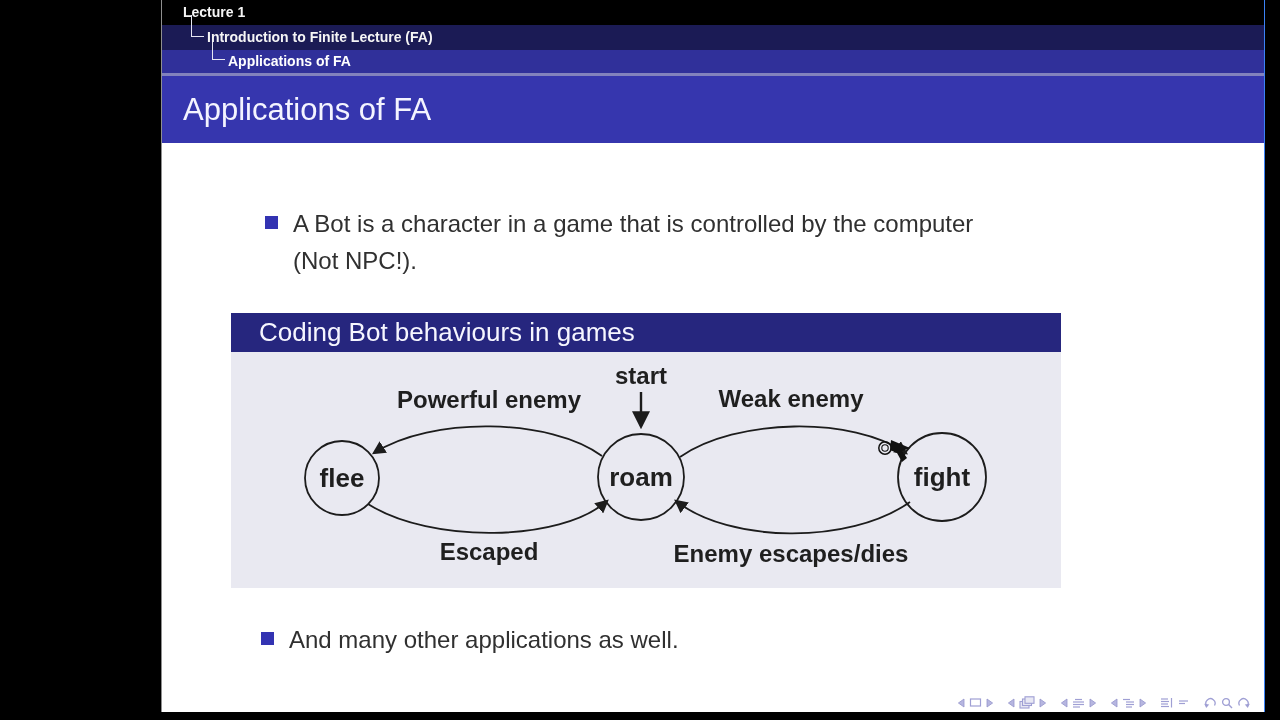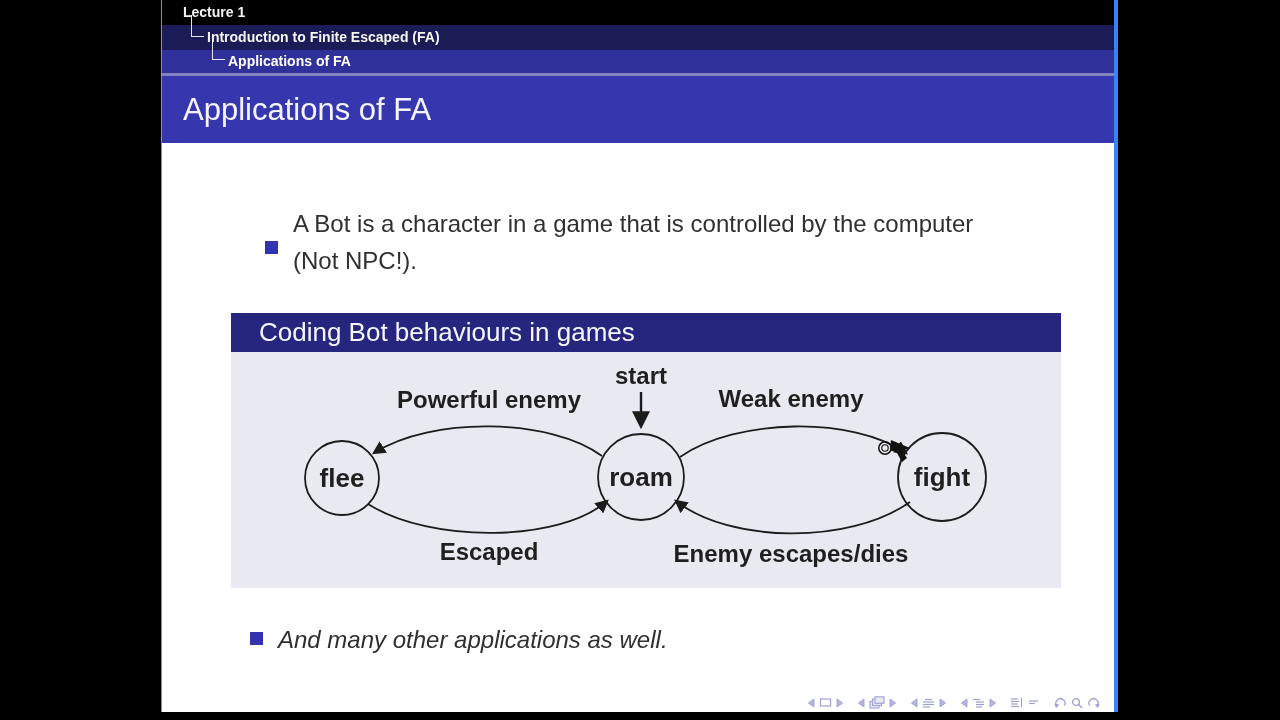--- a/index.html
+++ b/index.html
@@ -1,21 +1,21 @@
 <!DOCTYPE html>
 <html><head>
 <meta charset="utf-8">
 <style>
   * { margin:0; padding:0; box-sizing:border-box; }
   html,body { width:1280px; height:720px; background:#000; overflow:hidden;
               font-family:"Liberation Sans", sans-serif; }
   .stage { position:relative; width:1280px; height:720px; background:#000; }
 
-  .slide { position:absolute; left:161px; top:0; width:957px; height:712px;
-           background:#fff; border-left:1px solid #8f8f8f; border-right:4px solid #3b82f6;
+  .slide { position:absolute; left:161px; top:0; width:1104px; height:712px;
+           background:#fff; border-left:1px solid #8f8f8f; border-right:1px solid #3b82f6;
            overflow:hidden; }
 
   
   .hrow { position:absolute; left:0; width:100%; }
   .hrow1 { top:0; height:25px; background:#000; }
   .hrow2 { top:25px; height:25px; background:#1b1b55; }
   .hrow3 { top:50px; height:23px; background:#30309a; }
   .hsep  { position:absolute; top:73px; left:0; width:100%; height:3px; background:#8282bd; }
   .hrow .htxt { position:absolute; top:0; color:#f5f5f5; font-weight:bold; font-size:14px; white-space:nowrap; }
   .hrow1 .htxt { left:21px; line-height:25px; }
@@ -27,22 +27,22 @@
 
   
   .titlebar { position:absolute; top:76px; left:0; width:100%; height:67px; background:#3636ae; }
   .titlebar .ttl { position:absolute; left:21px; top:0; line-height:67px;
                    font-size:31px; color:#f4f4ff; white-space:nowrap; }
 
   
   .bullet-row { position:absolute; display:flex; align-items:flex-start; }
   .bullet-row .sq { width:13px; height:13px; background:#3333b2; margin-top:11px; flex:none; }
   .bullet-row .btxt { margin-left:15px; font-size:24px; line-height:37px; color:#303030; width:700px; }
-  #bullet1 { left:103px; top:205px;align-items:center; }
-  #bullet2 { left:88px; top:621px;font-style:italic; }
+  #bullet1 { left:103px; top:205px; }
+  #bullet2 { left:99px; top:621px; }
 
   
   .block { position:absolute; left:69px; top:313px; width:830px; }
   .block-header { height:39px; background:#26267e; color:#f6f6ff;
                   font-size:26px; line-height:39px; padding-left:28px; }
   .block-body { position:relative; height:236px; background:#e9e9f1;font-weight:bold; }
   .diagram text { font-family:"Liberation Sans", sans-serif; fill:#1f1f1f; }
 
   
   .nav { position:absolute; right:13px; bottom:3px; display:flex; align-items:center; gap:4px; }
@@ -52,21 +52,21 @@
 </head>
 <body>
 
 <div class="stage">
   <div class="slide">
 
     <div class="hrow hrow1">
       <span class="htxt">Lecture 1</span>
     </div>
     <div class="hrow hrow2">
-      <span class="htxt">Introduction to Finite Escaped (FA)</span>
+      <span class="htxt">Introduction to Finite Lecture (FA)</span>
     </div>
     <div class="hrow hrow3">
       <span class="htxt">Applications of FA</span>
     </div>
     <span class="elbow elbow1"></span>
     <span class="elbow elbow2"></span>
     <div class="hsep"></div>
 
     <div class="titlebar">
       <span class="ttl">Applications of FA</span>

